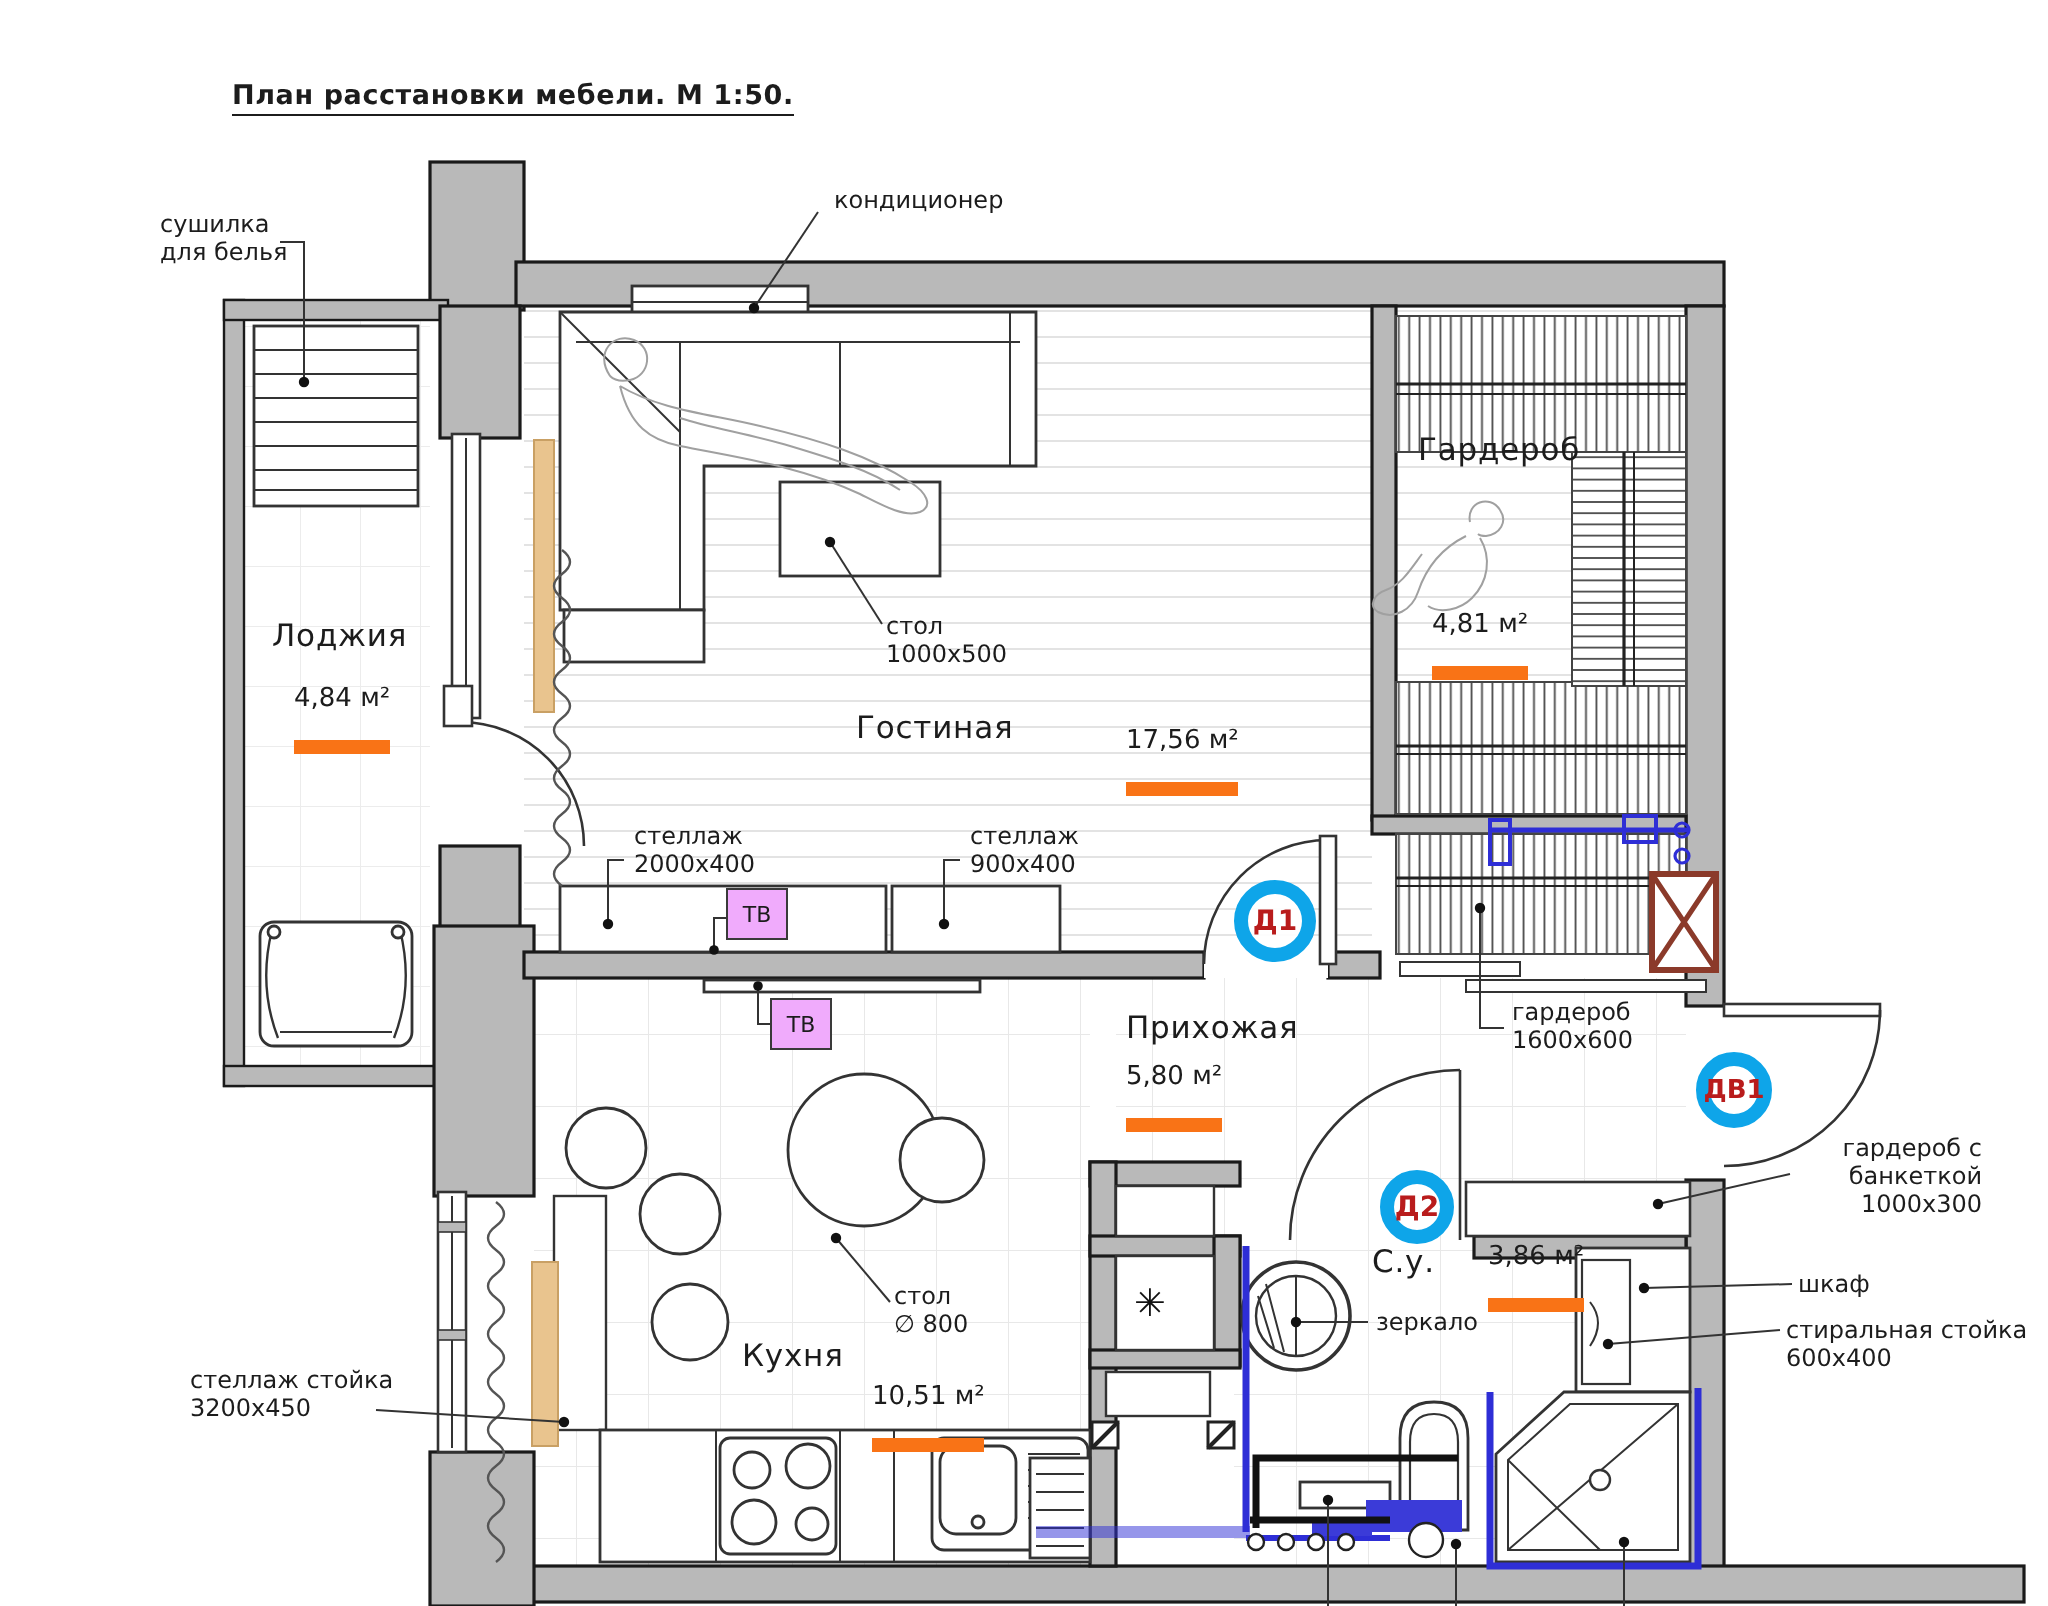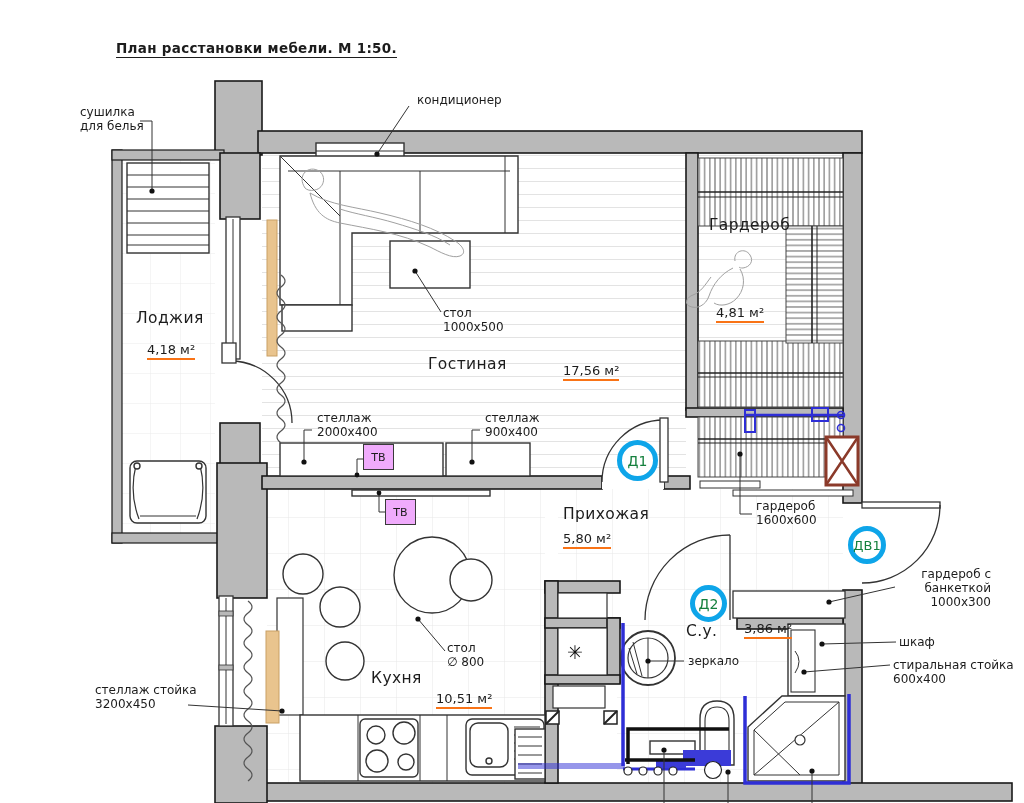--- a/index.html
+++ b/index.html
@@ -2,27 +2,27 @@
 <html><head>
 <meta charset="utf-8">
 <style>
   html,body{margin:0;padding:0;background:#ffffff;}
   .plan{position:relative;width:1024px;height:803px;background:#ffffff;overflow:hidden;
         font-family:"DejaVu Sans",sans-serif;color:#1c1c1c;margin-top:13px;}
   .plan svg{position:absolute;left:0;top:0;}
   .lbl{position:absolute;font-size:12px;line-height:14px;color:#1c1c1c;white-space:nowrap;}
   .title{font-size:13.5px;font-weight:bold;border-bottom:1.2px solid #1c1c1c;padding-bottom:2px;letter-spacing:.3px;}
   .room-name{font-size:15.5px;letter-spacing:.4px;}
-  .room-area{font-size:13px;border-bottom:2px solid #f97316;padding-bottom:1px;}
+  .room-area{font-size:13px;border-bottom:7px solid #f97316;padding-bottom:13px;}
   .ann{font-size:12px;}
   .ann .ln{display:block;}
   .right-align{text-align:right;}
-  .tag{position:absolute;border:5px solid #0ea5e9;color:#15803d;background:rgba(255,255,255,.92);
+  .tag{position:absolute;border:7px solid #0ea5e9;color:#b91c1c;background:rgba(255,255,255,.92);
        border-radius:50%;display:flex;align-items:center;justify-content:center;
-       font-size:14px;font-weight:normal;box-sizing:border-box;}
+       font-size:14px;font-weight:bold;box-sizing:border-box;}
   .tv-box{position:absolute;border:1.5px solid #3a3a3a;background:#f0abfc;display:flex;
           align-items:center;justify-content:center;font-size:11px;box-sizing:border-box;}
   .fan{position:absolute;font-size:19px;color:#111;}
 </style>
 </head>
 <body>
 
 <div class="plan">
 
 <svg width="1024" height="803" viewBox="0 0 1024 803">
@@ -323,21 +323,21 @@
 <div class="lbl ann" style="left:80px;top:92px;">
   <span class="ln">сушилка</span>
   <span class="ln">для белья</span>
 </div>
 <div class="lbl ann" style="left:417px;top:80px;">кондиционер</div>
 
 <div class="lbl room-name" style="left:428px;top:344px;">Гостиная</div>
 <div class="lbl room-area" style="left:563px;top:351px;">17,56 м²</div>
 
 <div class="lbl room-name" style="left:136px;top:298px;">Лоджия</div>
-<div class="lbl room-area" style="left:147px;top:330px;">4,18 м²</div>
+<div class="lbl room-area" style="left:147px;top:330px;">4,84 м²</div>
 
 <div class="lbl room-name" style="left:709px;top:205px;">Гардероб</div>
 <div class="lbl room-area" style="left:716px;top:293px;">4,81 м²</div>
 
 <div class="lbl room-name" style="left:563px;top:494px;">Прихожая</div>
 <div class="lbl room-area" style="left:563px;top:519px;">5,80 м²</div>
 
 <div class="lbl room-name" style="left:686px;top:611px;">С.у.</div>
 <div class="lbl room-area" style="left:744px;top:609px;">3,86 м²</div>
 

